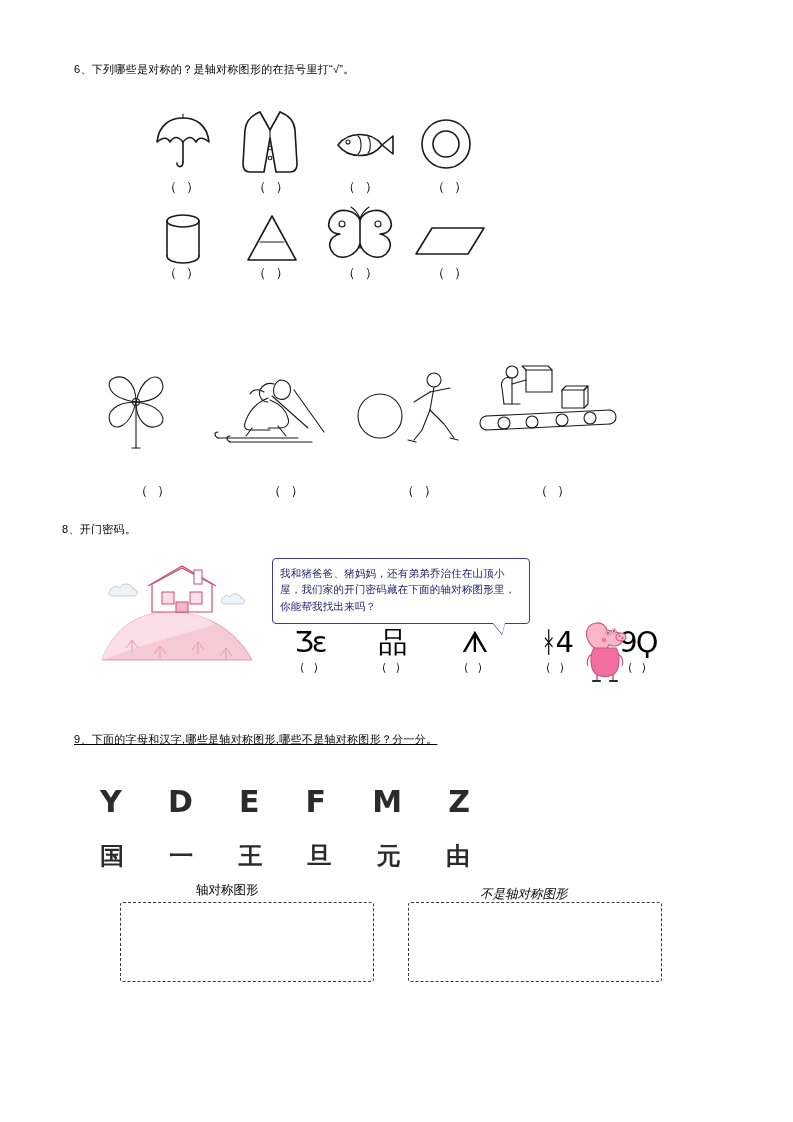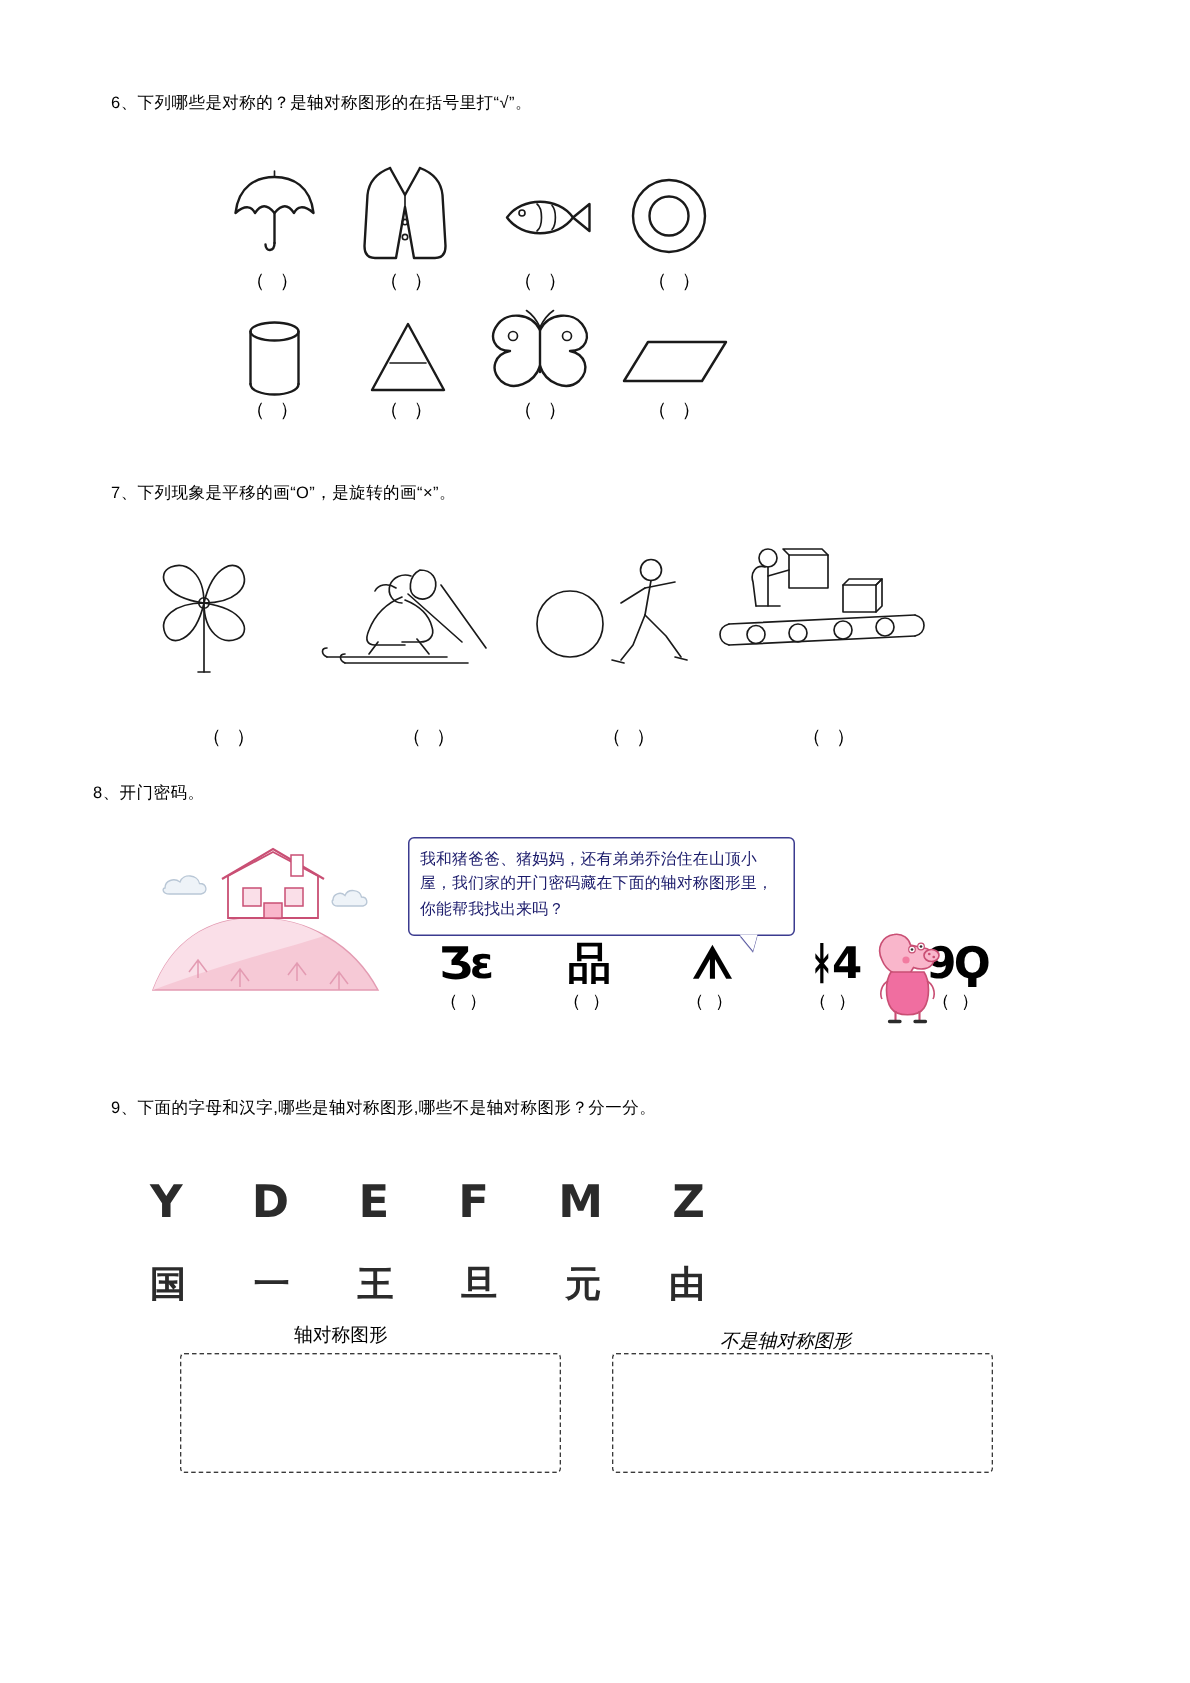--- a/index.html
+++ b/index.html
@@ -104,21 +104,21 @@
     gap: 26px;
     align-items: flex-end;
   }
   .code-item {
     width: 56px;
     text-align: center;
   }
   .code-glyph {
     font-family: "DejaVu Sans", sans-serif;
     font-size: 29px;
-    font-weight: bold;
+    font-weight: normal;
     line-height: 1;
     letter-spacing: -2px;
   }
   .code-paren {
     font-size: 12px;
     letter-spacing: 2px;
     margin-top: 2px;
   }
 
   
@@ -241,21 +241,20 @@
     </svg>
   </div>
 
   <div class="paren-row" style="left:152px; top:264px; width:330px; justify-content:space-between;">
     <span class="paren" style="width:62px;">（    ）</span>
     <span class="paren" style="width:62px;">（    ）</span>
     <span class="paren" style="width:62px;">（    ）</span>
     <span class="paren" style="width:62px;">（    ）</span>
   </div>
 
-  <div class="qline" style="left:74px; top:322px;">7、下列现象是平移的画“O”，是旋转的画“×”。</div>
 
   <div class="fig" style="left:94px; top:368px;">
     <svg width="84" height="84" viewBox="0 0 84 84">
       <path class="stroke-thin" d="M42 34 C42 14 30 6 20 10 C10 14 14 30 42 34 Z" fill="#f2f2f2"></path>
       <path class="stroke-thin" d="M42 34 C62 34 72 24 68 14 C64 4 48 8 42 34 Z" fill="#fafafa"></path>
       <path class="stroke-thin" d="M42 34 C42 54 54 62 64 58 C74 54 70 38 42 34 Z" fill="#f2f2f2"></path>
       <path class="stroke-thin" d="M42 34 C22 34 12 44 16 54 C20 64 36 60 42 34 Z" fill="#fafafa"></path>
       <circle class="stroke-thin" cx="42" cy="34" r="3.5" fill="#ffffff"></circle>
       <path class="stroke-thin" d="M42 37 L42 80"></path>
       <path class="stroke-thin" d="M38 80 L46 80"></path>
@@ -385,21 +384,21 @@
         <circle cx="26" cy="22" r="2.4" fill="#f27ba0"></circle>
         <path d="M16 30 C12 36 12 48 16 54 C20 60 34 60 38 54 C42 48 42 36 38 30 Z" fill="#f06ea0" stroke="#c94f74" stroke-width="1.1"></path>
         <path d="M19 56 L19 63 M35 56 L35 63" stroke="#c94f74" stroke-width="1.4"></path>
         <path d="M15 63 L22 63 M32 63 L39 63" stroke="#2b2b2b" stroke-width="2.2" stroke-linecap="round"></path>
         <path d="M14 36 C10 38 8 44 10 48" fill="none" stroke="#c94f74" stroke-width="1.1"></path>
         <path d="M40 36 C44 38 46 44 44 48" fill="none" stroke="#c94f74" stroke-width="1.1"></path>
       </svg>
     </div>
   </div>
 
-  <div class="qline" style="left:74px; top:732px;">9、下面的字母和汉字,哪些是轴对称图形,哪些不是轴对称图形？分一分。</div>
+  <div class="qline" style="left:74px; top:732px;text-decoration:underline;">9、下面的字母和汉字,哪些是轴对称图形,哪些不是轴对称图形？分一分。</div>
 
   <div class="letters-row">
     <span>Y</span>
     <span>D</span>
     <span>E</span>
     <span>F</span>
     <span>M</span>
     <span>Z</span>
   </div>
 

